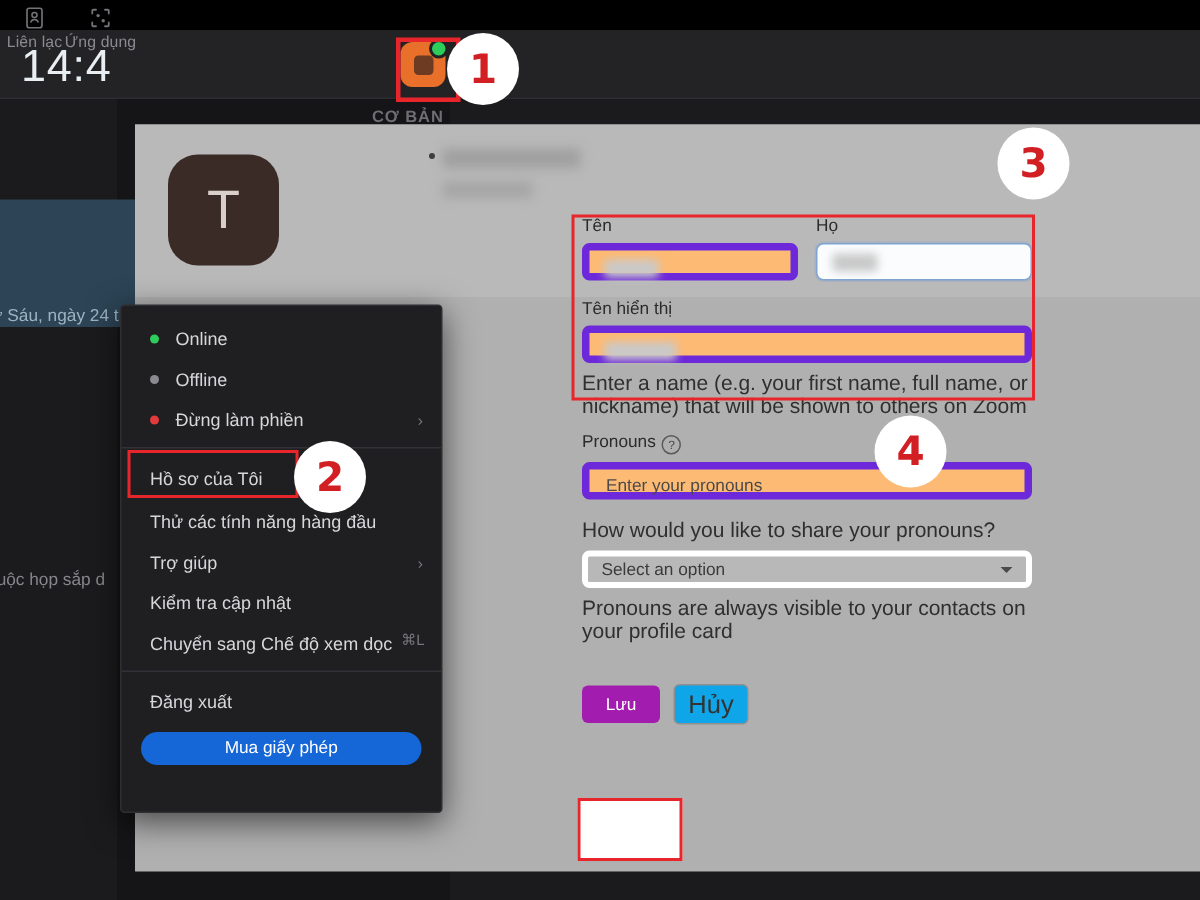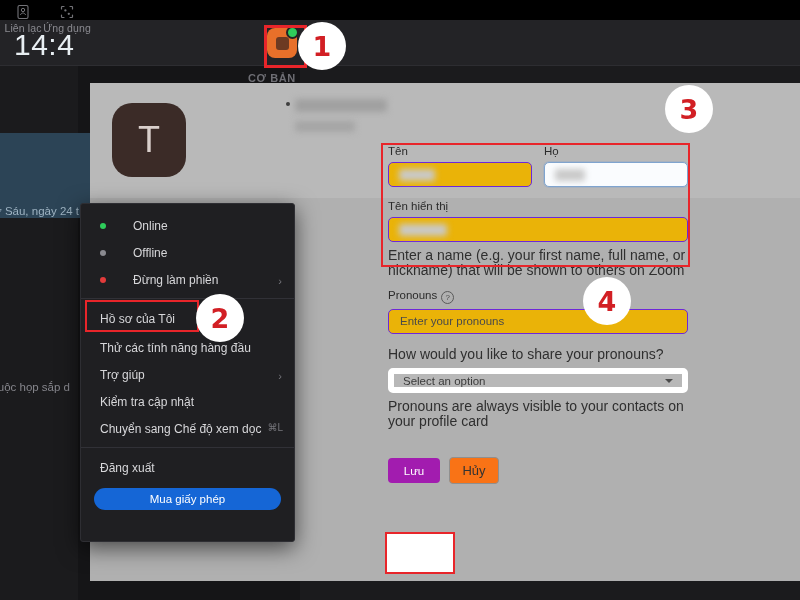--- a/index.html
+++ b/index.html
@@ -41,50 +41,50 @@
   .dlg-av{position:absolute;left:22px;top:20px;width:74px;height:74px;border-radius:20px;background:#3b2b27;
     display:flex;align-items:center;justify-content:center;color:#d9cfcb;font-size:36px;font-weight:400;}
   .name-blur1{position:absolute;left:205px;top:16px;width:92px;height:13px;background:#a0a0a0;filter:blur(3.4px);border-radius:2px;}
   .name-blur2{position:absolute;left:205px;top:38px;width:60px;height:11px;background:#a5a5a5;filter:blur(3.4px);border-radius:2px;}
   .name-dot{position:absolute;left:196px;top:19px;width:4px;height:4px;border-radius:50%;background:#3d3d3d;}
   .editwrap{position:absolute;left:626px;top:91px;width:76px;height:38px;border:2.5px solid #E8252A;background:#fff;}
 
   
   .form{position:absolute;left:298px;top:62px;width:300px;}
   .flabel{color:#2b2b2b;font-size:11.5px;margin-bottom:5px;}
-  .fin{box-sizing:border-box;width:100%;height:25px;background:#eab308;border:1px solid #6d28d9;border-radius:5px;
+  .fin{box-sizing:border-box;width:100%;height:25px;background:#fdba74;border:5px solid #6d28d9;border-radius:5px;
     position:relative;}
   .fin.focus{border:1.5px solid #7fa4cf;background:#fafcfe;box-shadow:0 0 0 1px rgba(120,160,210,.25);}
   .fin .vblur{position:absolute;left:10px;top:6px;height:12px;background:#c9c9c9;filter:blur(3px);border-radius:2px;}
   .fin .ph{position:absolute;left:11px;top:5px;color:#4a4a4a;font-size:11.5px;}
   .fin .ph.grey{color:#555;}
   .row2{display:flex;gap:12px;}
   .col{flex:1;}
   .helper{color:#2f2f2f;font-size:14px;line-height:15px;margin-top:6px;}
-  .sel{box-sizing:border-box;width:100%;height:25px;background:#b8b8b8;border:6px solid #ffffff;border-radius:5px;
+  .sel{box-sizing:border-box;width:100%;height:25px;background:#b8b8b8;border:4px solid #ffffff;border-radius:5px;
     display:flex;align-items:center;padding:0 9px;color:#3b3b3b;font-size:11.5px;justify-content:space-between;}
   .chev{width:0;height:0;border-left:4px solid transparent;border-right:4px solid transparent;border-top:4.5px solid #4a4a4a;}
   .qmark{display:inline-flex;width:11px;height:11px;border:1px solid #5a5a5a;border-radius:50%;
     align-items:center;justify-content:center;font-size:8px;color:#4a4a4a;vertical-align:-1px;margin-left:4px;}
 
   .redbox-form{position:absolute;left:381px;top:143px;width:305px;height:120px;border:2.5px solid #E8252A;pointer-events:none;}
 
   .btnrow{display:flex;gap:9px;align-items:center;}
   .btn-save{width:52px;height:25px;background:#a21caf;border-radius:4px;color:#fff;font-size:11.5px;
     display:flex;align-items:center;justify-content:center;}
-  .btn-cancel{width:48px;height:25px;background:#f97316;border:1px solid #8f8f8f;border-radius:4px;color:#333;font-size:13px;
+  .btn-cancel{width:48px;height:25px;background:#0ea5e9;border:1px solid #8f8f8f;border-radius:4px;color:#333;font-size:17px;
     display:flex;align-items:center;justify-content:center;}
   .savewrap{position:absolute;left:385px;top:532px;width:66px;height:38px;border:2.5px solid #E8252A;background:#fff;}
 
   
   .menu{position:absolute;left:80px;top:203px;width:213px;height:337px;background:#1f1f22;
     border:1px solid #2e2e33;border-radius:3px;box-shadow:0 6px 22px rgba(0,0,0,.6);}
   .mi{position:relative;height:27px;display:flex;align-items:center;color:#d7d7da;font-size:12px;padding-left:19px;}
   .mi .dot{position:absolute;left:19px;top:11px;width:6px;height:6px;border-radius:50%;}
-  .mi.status{padding-left:52px;text-align:center;}
+  .mi.status{padding-left:36px;text-align:center;}
   .mi .arrow{position:absolute;right:12px;top:9px;color:#76767c;font-size:11px;}
   .mi .sc{position:absolute;right:11px;top:7px;color:#76767c;font-size:10px;}
   .msep{height:1px;background:#313137;margin:5px 0;}
   .licbtn{margin:6px 13px 0;height:22px;border-radius:11px;background:#1566D6;color:#fff;font-size:11.5px;
     display:flex;align-items:center;justify-content:center;}
   .profwrap{position:absolute;left:85px;top:300px;width:110px;height:28px;border:2.5px solid #E8252A;}
 
   
   .marker{position:absolute;width:48px;height:48px;border-radius:50%;background:#fff;
     display:flex;align-items:center;justify-content:center;color:#D21F24;font-size:27px;font-weight:700;

